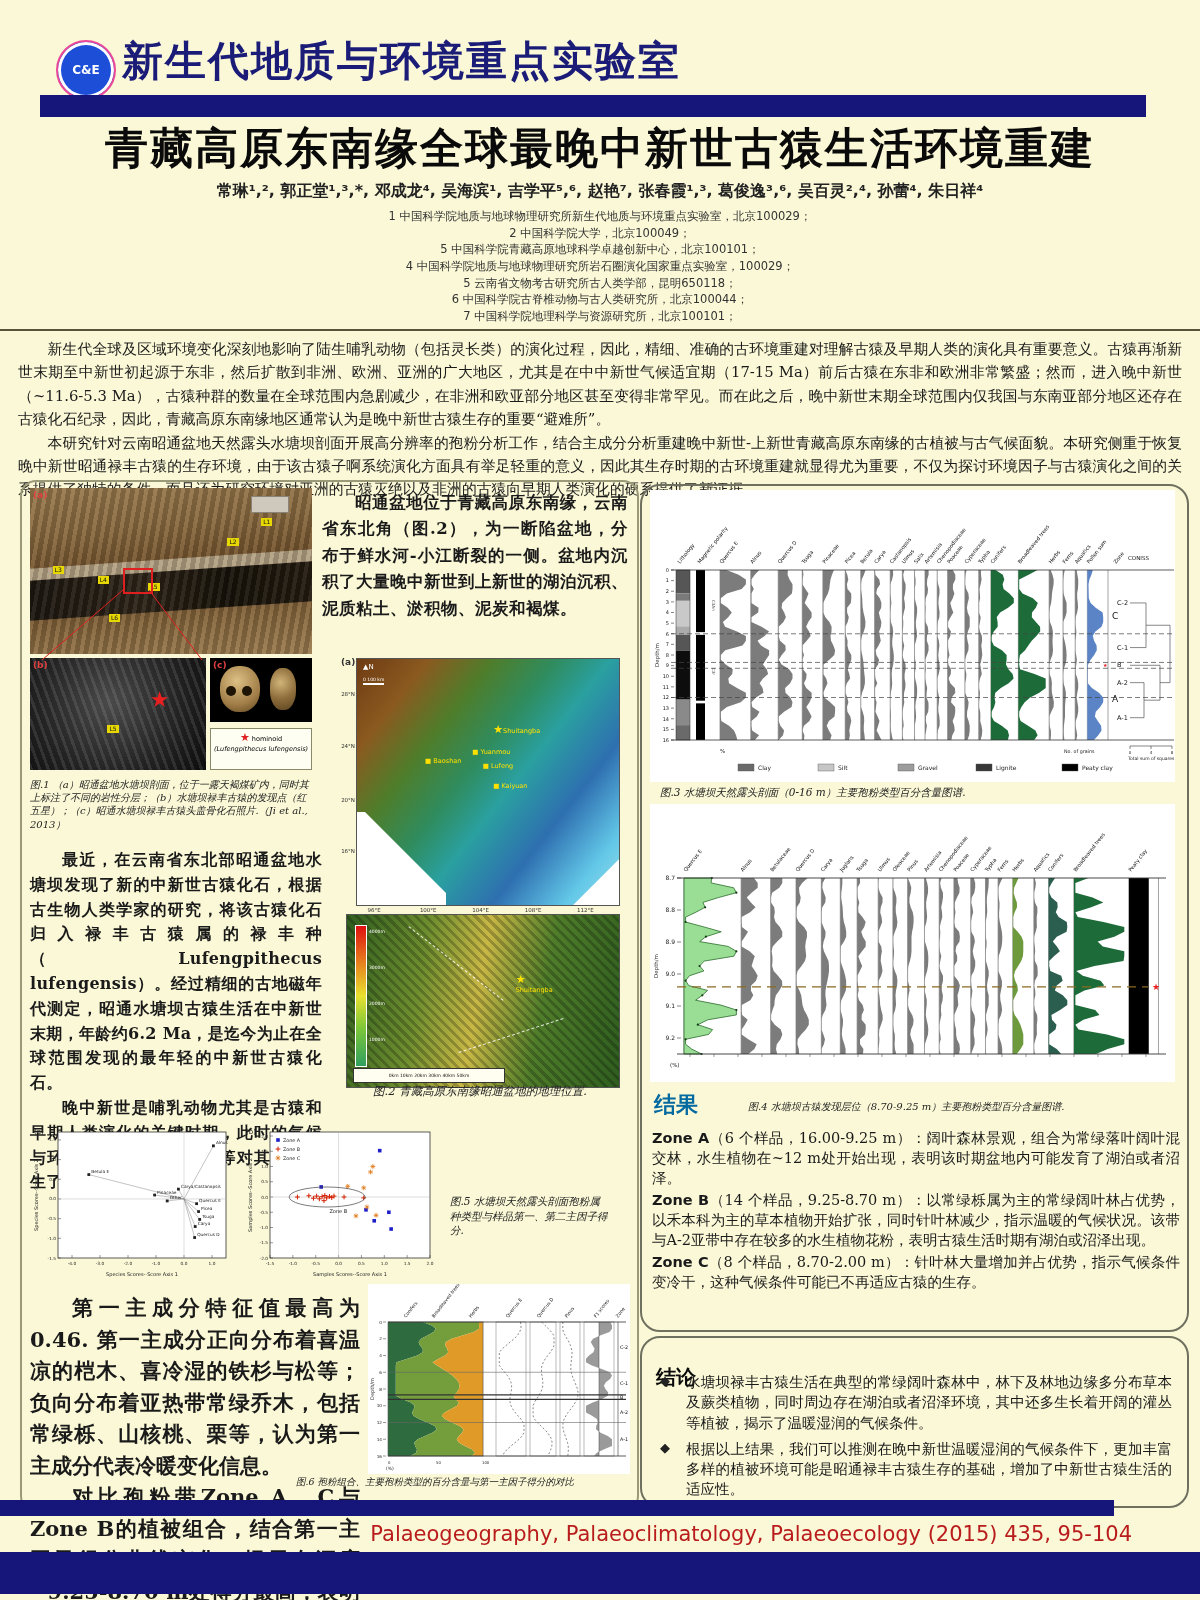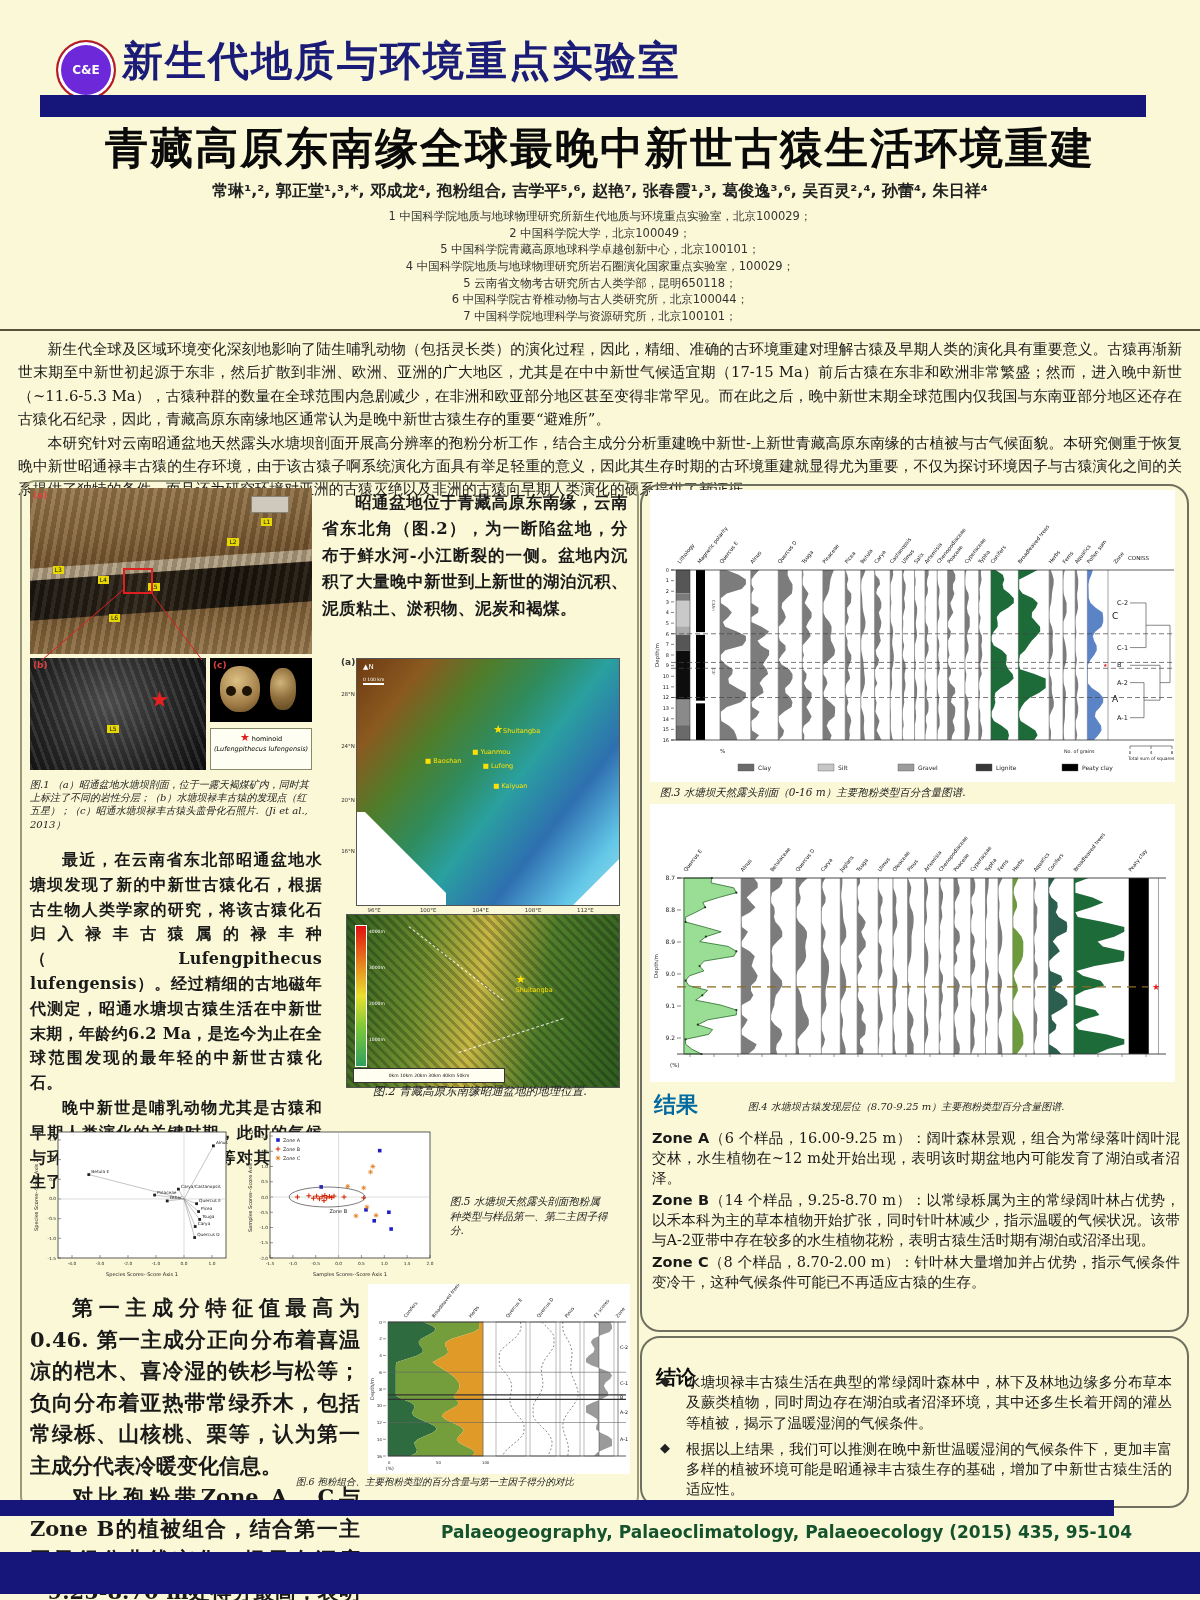--- a/index.html
+++ b/index.html
@@ -2,22 +2,22 @@
 <html><head>
 <meta charset="utf-8">
 <style>
   html,body{margin:0;padding:0;background:#777;}
   #page{position:relative;width:1200px;height:1600px;margin:0 auto;background:#faf8d6;
         font-family:"DejaVu Sans",sans-serif;overflow:hidden;}
   .abs{position:absolute;}
   .cn{font-family:"DejaVu Serif",serif;color:#1a1a1a;text-align:justify;}
   .cap{font-family:"DejaVu Serif",serif;font-style:italic;color:#222;}
   
-  .logo{left:56px;top:40px;width:56px;height:56px;border-radius:50%;background:#6d28d9;
-        border:2px solid #b91c1c;box-shadow:inset 0 0 0 3px #fff;display:flex;align-items:center;justify-content:center;
+  .logo{left:56px;top:40px;width:56px;height:56px;border-radius:50%;background:#1d4ed8;
+        border:2px solid #ec4899;box-shadow:inset 0 0 0 3px #fff;display:flex;align-items:center;justify-content:center;
         color:#fff;font-size:12px;font-weight:bold;text-align:center;}
   .labtitle{left:122px;top:34px;font-size:41px;font-weight:bold;color:#1b1b78;
         font-family:"DejaVu Serif",serif;letter-spacing:2px;white-space:nowrap;}
   .hbar{left:40px;top:95px;width:1106px;height:22px;background:#15157a;}
   .ptitle{left:0;top:120px;width:1200px;text-align:center;font-size:43px;font-weight:bold;color:#0a0a0a;letter-spacing:2px;}
   .authors{left:0;top:181px;width:1200px;text-align:center;font-size:16px;font-weight:bold;color:#222;}
   .affil{left:0;top:208px;width:1200px;text-align:center;font-size:11.5px;line-height:1.45;color:#333;}
   .topline{left:0;top:329px;width:1200px;height:0;border-top:2px solid #55543a;}
   .abstract{left:18px;top:337px;width:1164px;font-size:14.8px;line-height:1.58;}
   .abstract p{margin:0;text-indent:2em;}
@@ -94,38 +94,38 @@
   .f4cap{left:748px;top:1100px;width:430px;font-size:10px;}
   .results{left:652px;top:1128px;width:528px;font-size:14.5px;line-height:1.38;}
   .results p{margin:0 0 2px 0;}
   .zl{font-family:"DejaVu Sans",sans-serif;font-weight:bold;}
   .conh{left:656px;top:1364px;font-size:20px;font-weight:bold;color:#0a0a0a;}
   .bullets{left:660px;top:1372px;width:512px;font-size:14.5px;line-height:1.4;}
   .bullet{display:flex;margin-bottom:6px;}
   .diam{flex:0 0 26px;font-size:13px;color:#222;}
   
   .fbar1{left:0;top:1500px;width:1114px;height:16px;background:#15157a;}
-  .fcite{left:0;top:1522px;width:1132px;text-align:right;font-size:17px;font-weight:bold;color:#14532d;}
+  .fcite{left:0;top:1522px;width:1132px;text-align:right;font-size:21px;font-weight:normal;color:#b91c1c;}
   .fbar2{left:0;top:1552px;width:1200px;height:42px;background:#15157a;}
   svg{font-family:"DejaVu Sans",sans-serif;}
   .chartbg{background:#fff;}
 </style>
 </head>
 <body>
 
 <div id="page">
 
   <div class="abs logo">
       <span>C&amp;E</span>
     </div>
   <div class="abs labtitle">新生代地质与环境重点实验室</div>
   <div class="abs hbar"></div>
 
   <div class="abs ptitle">青藏高原东南缘全球最晚中新世古猿生活环境重建</div>
-  <div class="abs authors">常琳¹,², 郭正堂¹,³,*, 邓成龙⁴, 孢粉组合, 吉学平⁵,⁶, 赵艳⁷, 张春霞¹,³, 葛俊逸³,⁶, 吴百灵²,⁴, 孙蕾⁴, 朱日祥⁴</div>
+  <div class="abs authors">常琳¹,², 郭正堂¹,³,*, 邓成龙⁴, 吴海滨¹, 吉学平⁵,⁶, 赵艳⁷, 张春霞¹,³, 葛俊逸³,⁶, 吴百灵²,⁴, 孙蕾⁴, 朱日祥⁴</div>
   <div class="abs affil">
     <div>1 中国科学院地质与地球物理研究所新生代地质与环境重点实验室，北京100029；</div>
     <div>2 中国科学院大学，北京100049；</div>
     <div>5 中国科学院青藏高原地球科学卓越创新中心，北京100101；</div>
     <div>4 中国科学院地质与地球物理研究所岩石圈演化国家重点实验室，100029；</div>
     <div>5 云南省文物考古研究所古人类学部，昆明650118；</div>
     <div>6 中国科学院古脊椎动物与古人类研究所，北京100044；</div>
     <div>7 中国科学院地理科学与资源研究所，北京100101；</div>
   </div>
   <div class="abs topline"></div>

